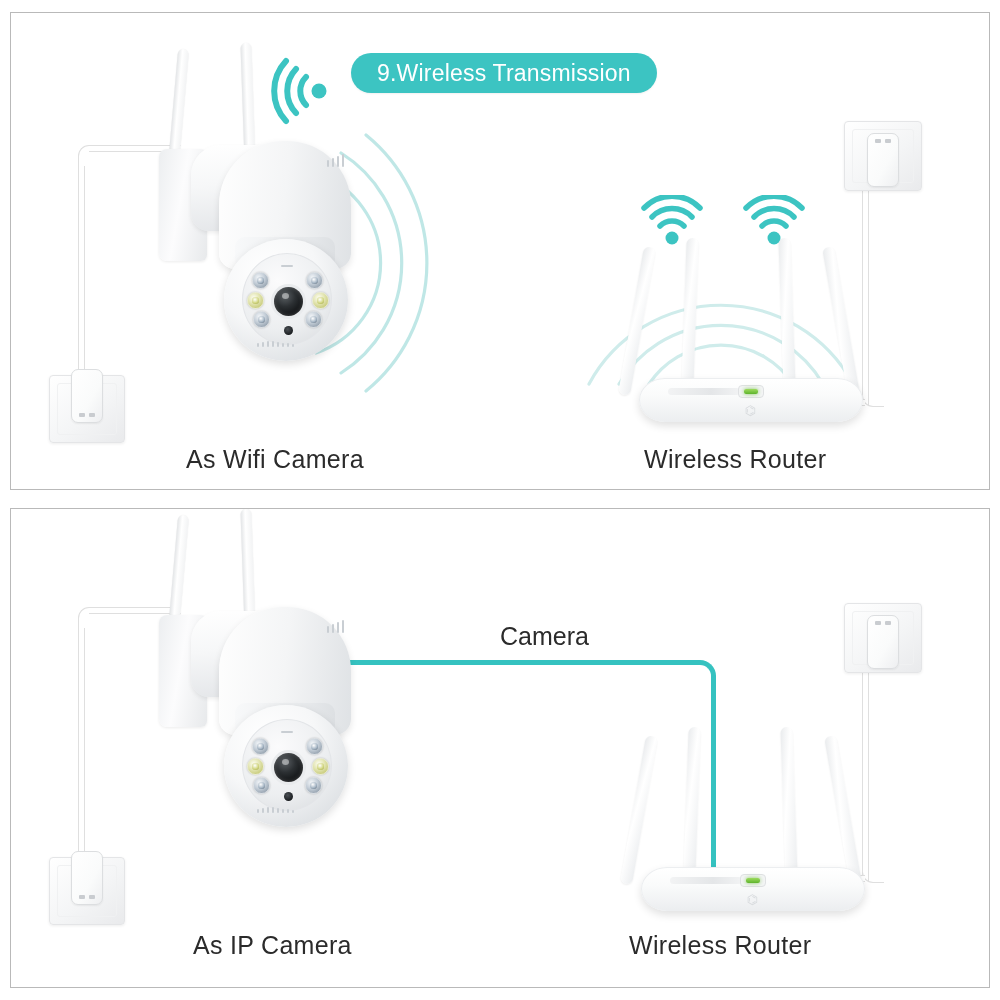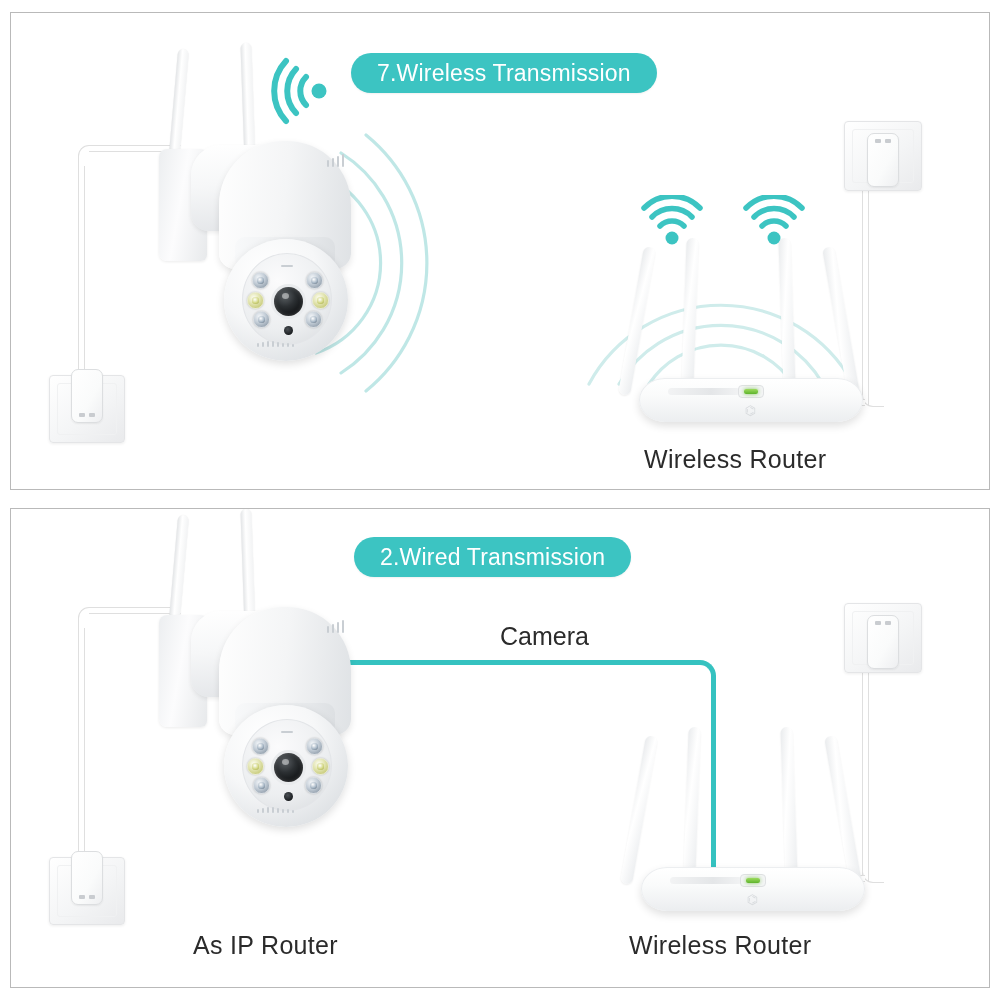--- a/index.html
+++ b/index.html
@@ -363,22 +363,23 @@
       <path d="M 15 22 A 28 28 0 0 1 55 22" fill="none" stroke="#3cc4c2" stroke-width="5.5" stroke-linecap="round"></path>
       <path d="M 7  13 A 39 39 0 0 1 63 13" fill="none" stroke="#3cc4c2" stroke-width="5.5" stroke-linecap="round"></path>
     </svg>
     <svg class="wifi-glyph" style="left:728px; top:182px;" width="70" height="52">
       <circle cx="35" cy="43" r="6.5" fill="#3cc4c2"></circle>
       <path d="M 23 31 A 17 17 0 0 1 47 31" fill="none" stroke="#3cc4c2" stroke-width="5.5" stroke-linecap="round"></path>
       <path d="M 15 22 A 28 28 0 0 1 55 22" fill="none" stroke="#3cc4c2" stroke-width="5.5" stroke-linecap="round"></path>
       <path d="M 7  13 A 39 39 0 0 1 63 13" fill="none" stroke="#3cc4c2" stroke-width="5.5" stroke-linecap="round"></path>
     </svg>
 
-    <div class="title-pill" style="left:340px; top:40px;">7.Wireless Transmission</div>
-
+    <div class="title-pill" style="left:340px; top:40px;">9.Wireless Transmission</div>
+
+    <div class="caption" style="left:175px; top:432px;">As Wifi Camera</div>
     <div class="caption" style="left:633px; top:432px;">Wireless Router</div>
   </div>
 
   <div class="panel" id="panel-2">
 
     <div class="wire wire-h" style="left:78px; top:98px; width:92px;"></div>
     <div class="wire-corner corner-tl" style="left:67px; top:98px;"></div>
     <div class="wire wire-v" style="left:67px; top:119px; height:233px;"></div>
 
     <div class="outlet" style="left:38px; top:348px; width:76px; height:68px;">
@@ -457,21 +458,20 @@
       <div class="rt-shadow" style="left:20px; top:176px; width:220px; height:16px;"></div>
       <div class="rt-body" style="left:18px; top:150px; width:224px; height:44px;">
         <div class="rt-top-slot" style="left:28px; top:9px; width:72px;"></div>
         <div class="rt-led" style="left:98px; top:6px; width:26px; height:13px;">
             <i></i>
           </div>
         <div class="rt-logo" style="left:0; right:0; top:24px;">⌬</div>
       </div>
     </div>
 
-    <div class="title-pill" style="left:340px; top:528px; top:28px; left:343px;">2.Wired Transmission</div>
 
     <div class="cable-label" style="left:489px; top:113px;">Camera</div>
 
-    <div class="caption" style="left:180px; top:925px; top:422px; left:182px;">As IP Router</div>
+    <div class="caption" style="left:180px; top:925px; top:422px; left:182px;">As IP Camera</div>
     <div class="caption" style="left:618px; top:422px;">Wireless Router</div>
   </div>
 
 </div>
 
 </body></html>

